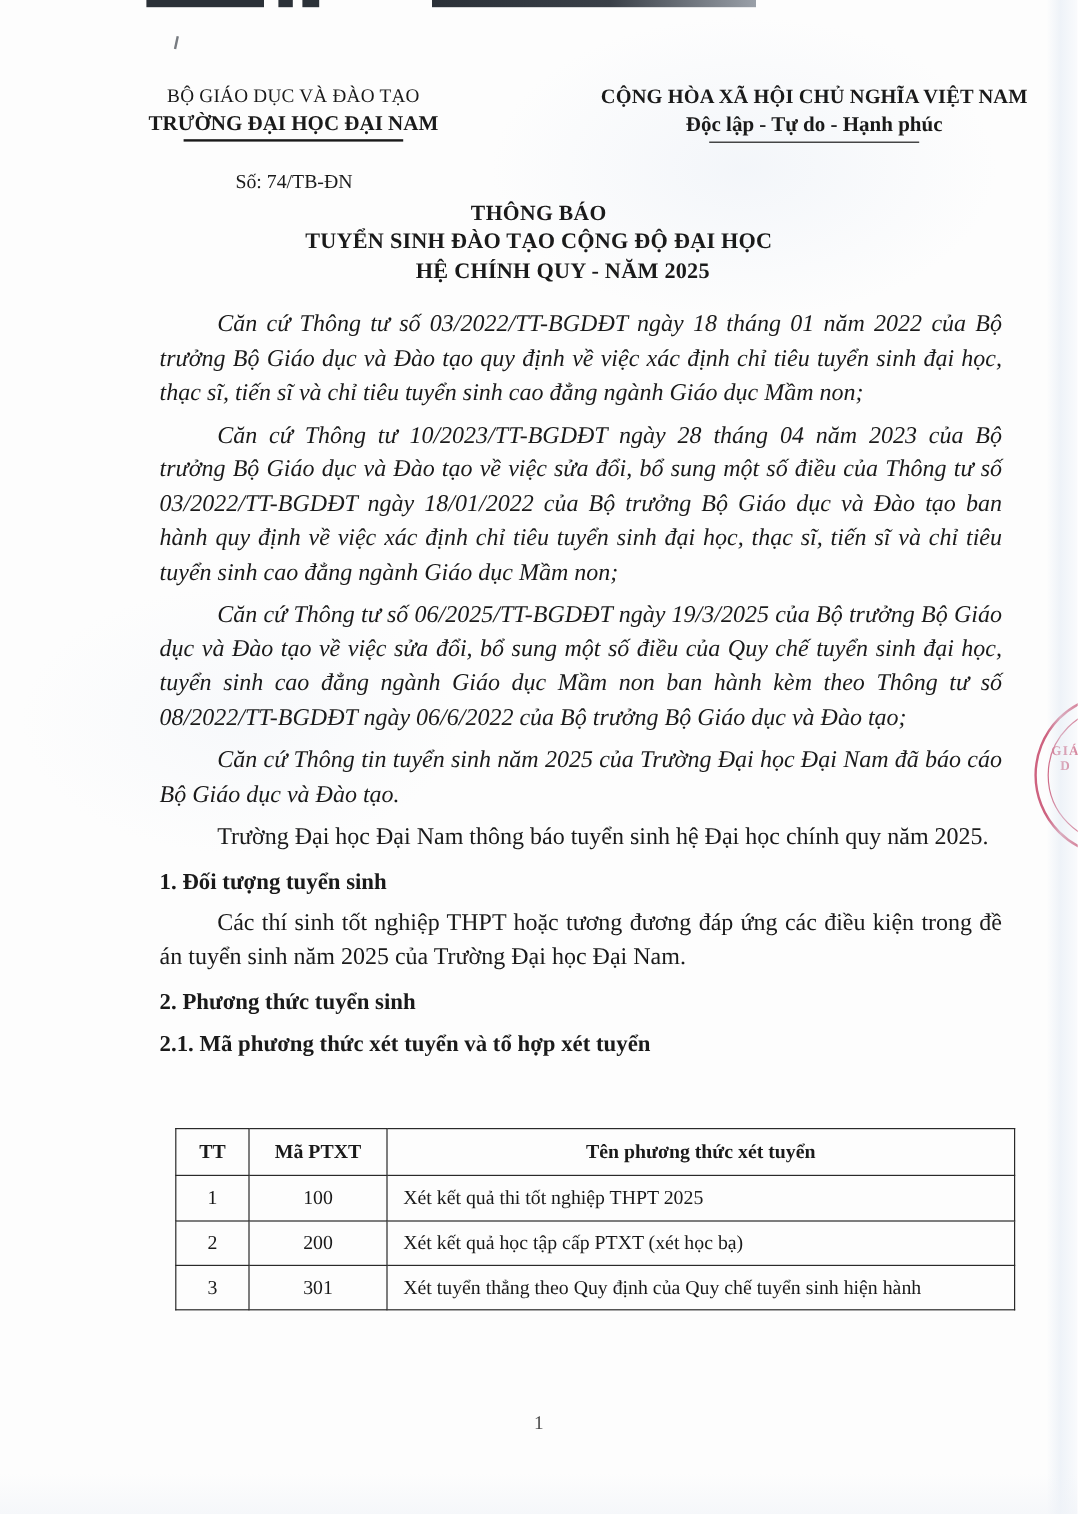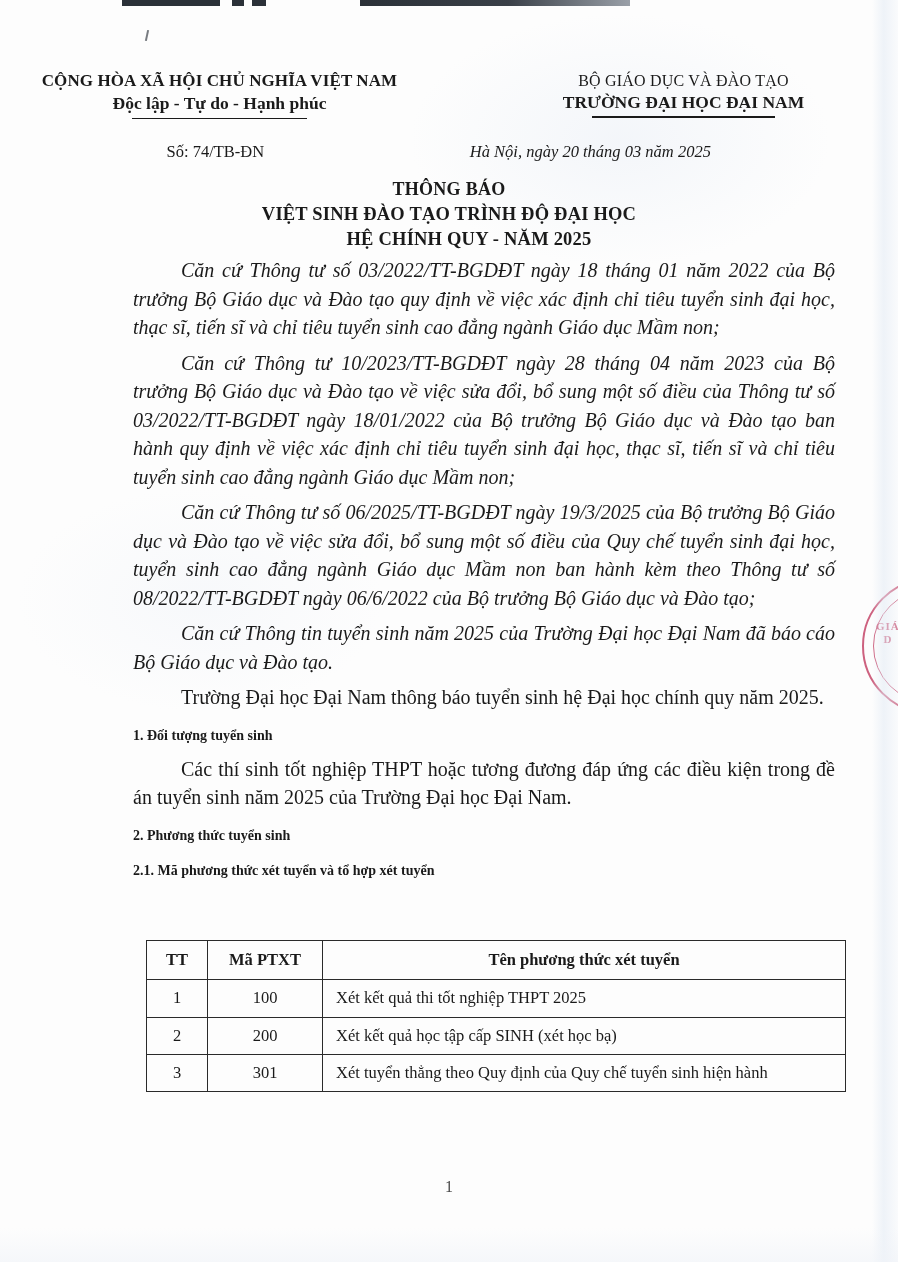--- a/index.html
+++ b/index.html
@@ -84,21 +84,21 @@
     width: 430px; padding-left: 30px; text-align: center;
     font-size: 16.5px;
   }
   #place-date {
     width: 440px; text-align: center;
     font-size: 16.5px; font-style: italic;
   }
 
   
   #title-block {
-    position: absolute; left: 0; top: 178px; width: 898px;
+    position: absolute; left: 0; top: 166px; width: 898px;
     text-align: center; font-weight: bold; line-height: 1.33;
   }
   #title-main { font-size: 18px; letter-spacing: .3px; }
   #title-sub1 { font-size: 18.5px; letter-spacing: .2px; }
   #title-sub2 { font-size: 18.5px; letter-spacing: .2px; padding-left: 40px; }
 
   
   #body-text {
     position: absolute; left: 133px; top: 256px; width: 702px;
   }
@@ -108,21 +108,21 @@
     line-height: 28.5px;
     text-align: justify;
     text-indent: 48px;
     font-style: italic;
   }
   p.para.upright { font-style: normal; }
   p.spaced { margin-bottom: 7px; }
 
   h3.heading {
     margin: 10px 0 6px 0;
-    font-size: 14px;
+    font-size: 19px;
     font-weight: bold;
     line-height: 27px;
     text-indent: 0;
   }
   h3.heading.tight { margin-top: 8px; margin-bottom: 4px; }
 
   
   #methods-table-wrap {
     position: absolute; left: 133px; top: 940px; width: 736px; padding-left: 13px;
   }
@@ -192,38 +192,37 @@
 <div id="page">
 
   <div class="scan-bar" id="scan-bar-left"></div>
   <div class="scan-bar" id="scan-bar-dot1"></div>
   <div class="scan-bar" id="scan-bar-dot2"></div>
   <div class="scan-bar" id="scan-bar-right"></div>
   <div id="scan-speck"></div>
   <div id="scan-mottle"></div>
 
   <div id="letterhead">
+    <div class="lh-col" id="lh-col-left">
+      <div class="lh-line1" id="org-name-line1">BỘ GIÁO DỤC VÀ ĐÀO TẠO</div>
+      <div class="lh-line2">TRƯỜNG ĐẠI HỌC ĐẠI NAM</div>
+    </div>
     <div class="lh-col" id="lh-col-right">
       <div class="lh-line1" id="nation-line1">CỘNG HÒA XÃ HỘI CHỦ NGHĨA VIỆT NAM</div>
       <div class="lh-line2" id="nation-line2">Độc lập - Tự do - Hạnh phúc</div>
     </div>
-    <div class="lh-col" id="lh-col-left">
-      <div class="lh-line1" id="org-name-line1">BỘ GIÁO DỤC VÀ ĐÀO TẠO</div>
-      <div class="lh-line2">TRƯỜNG ĐẠI HỌC ĐẠI NAM</div>
-    </div>
   </div>
 
   <div id="docmeta">
     <div id="doc-number">Số: 74/TB-ĐN</div>
-    <div id="place-date">Hà Nội, ngày 20 tháng 03 năm 2025</div>
   </div>
 
   <div id="title-block">
     <div id="title-main">THÔNG BÁO</div>
-    <div id="title-sub1">VIỆT SINH ĐÀO TẠO TRÌNH ĐỘ ĐẠI HỌC</div>
+    <div id="title-sub1">TUYỂN SINH ĐÀO TẠO CỘNG ĐỘ ĐẠI HỌC</div>
     <div id="title-sub2">HỆ CHÍNH QUY - NĂM 2025</div>
   </div>
 
   <div id="body-text">
     <p class="para spaced">Căn cứ Thông tư số 03/2022/TT-BGDĐT ngày 18 tháng 01 năm 2022 của Bộ trưởng Bộ Giáo dục và Đào tạo quy định về việc xác định chỉ tiêu tuyển sinh đại học, thạc sĩ, tiến sĩ và chỉ tiêu tuyển sinh cao đẳng ngành Giáo dục Mầm non;</p>
     <p class="para spaced">Căn cứ Thông tư 10/2023/TT-BGDĐT ngày 28 tháng 04 năm 2023 của Bộ trưởng Bộ Giáo dục và Đào tạo về việc sửa đổi, bổ sung một số điều của Thông tư số 03/2022/TT-BGDĐT ngày 18/01/2022 của Bộ trưởng Bộ Giáo dục và Đào tạo ban hành quy định về việc xác định chỉ tiêu tuyển sinh đại học, thạc sĩ, tiến sĩ và chỉ tiêu tuyển sinh cao đẳng ngành Giáo dục Mầm non;</p>
     <p class="para spaced">Căn cứ Thông tư số 06/2025/TT-BGDĐT ngày 19/3/2025 của Bộ trưởng Bộ Giáo dục và Đào tạo về việc sửa đổi, bổ sung một số điều của Quy chế tuyển sinh đại học, tuyển sinh cao đẳng ngành Giáo dục Mầm non ban hành kèm theo Thông tư số 08/2022/TT-BGDĐT ngày 06/6/2022 của Bộ trưởng Bộ Giáo dục và Đào tạo;</p>
     <p class="para spaced">Căn cứ Thông tin tuyển sinh năm 2025 của Trường Đại học Đại Nam đã báo cáo Bộ Giáo dục và Đào tạo.</p>
     <p class="para upright">Trường Đại học Đại Nam thông báo tuyển sinh hệ Đại học chính quy năm 2025.</p>
     <h3 class="heading">1. Đối tượng tuyển sinh</h3>
@@ -243,21 +242,21 @@
       </thead>
       <tbody>
         <tr>
           <td class="col-tt">1</td>
           <td class="col-code">100</td>
           <td class="col-name">Xét kết quả thi tốt nghiệp THPT 2025</td>
         </tr>
         <tr>
           <td class="col-tt">2</td>
           <td class="col-code">200</td>
-          <td class="col-name">Xét kết quả học tập cấp SINH (xét học bạ)</td>
+          <td class="col-name">Xét kết quả học tập cấp PTXT (xét học bạ)</td>
         </tr>
         <tr>
           <td class="col-tt">3</td>
           <td class="col-code">301</td>
           <td class="col-name">Xét tuyển thẳng theo Quy định của Quy chế tuyển sinh hiện hành</td>
         </tr>
       </tbody>
     </table>
   </div>
 

